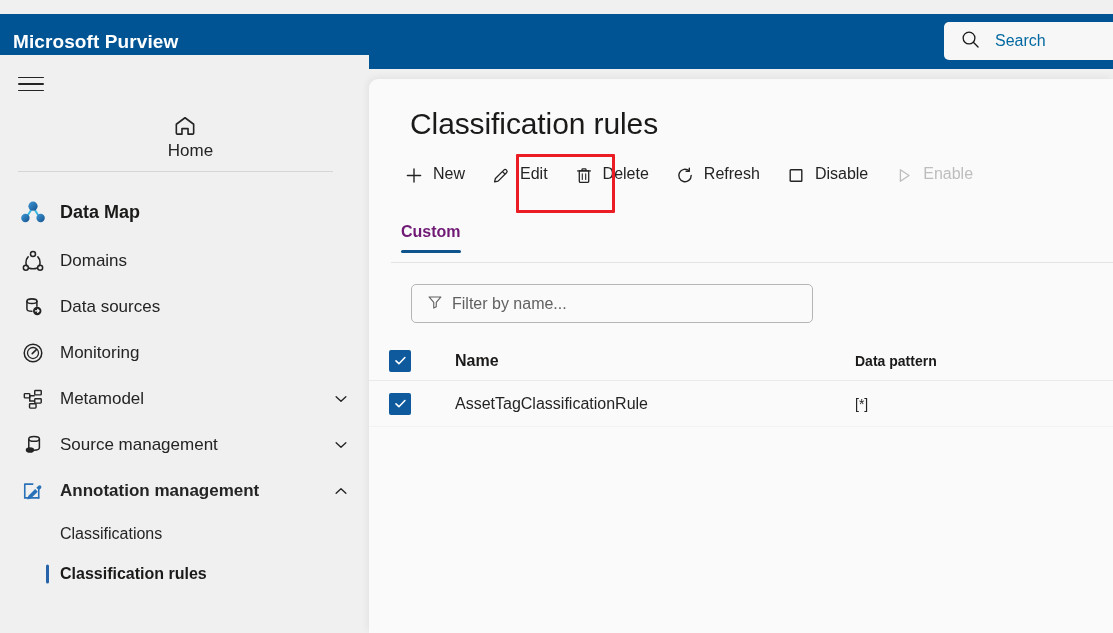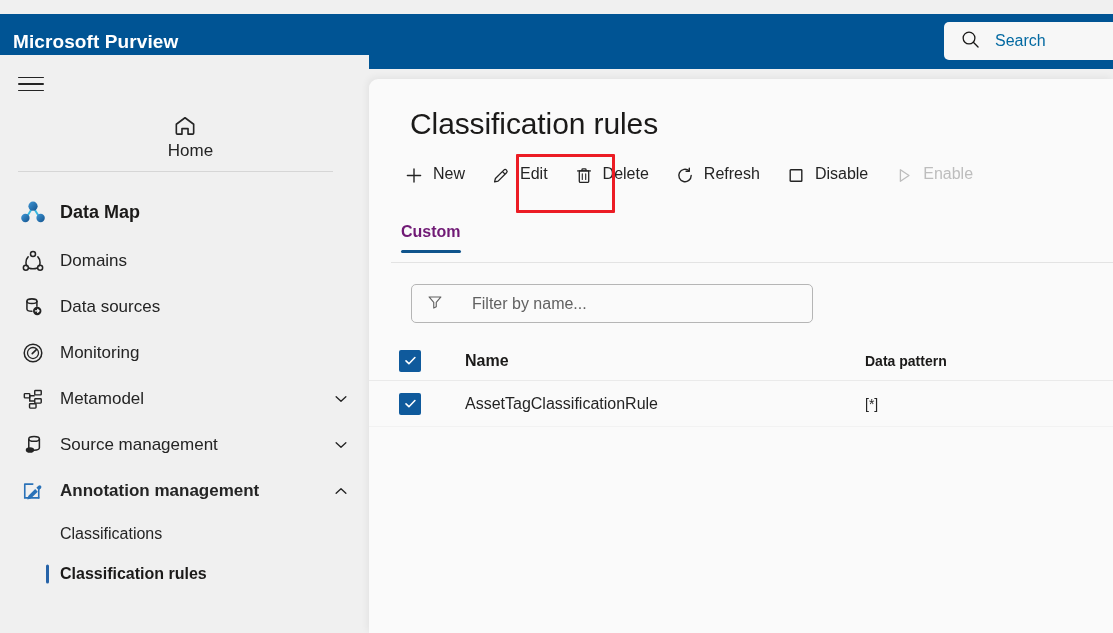--- a/index.html
+++ b/index.html
@@ -250,38 +250,38 @@
   .filter-box {
     margin: 21px 0 0 42px;
     width: 402px;
     height: 39px;
     border: 1px solid #b5b5b5;
     border-radius: 5px;
     background: #fafafa;
     display: flex;
     align-items: center;
     padding-left: 14px;
-    gap: 28px;
+    gap: 8px;
     cursor: text;
   }
   .filter-box .filter-placeholder {
     font-size: 16px;
     color: #616161;
   }
 
   
   .tbl {
     margin-top: 18px;
     width: 100%;
   }
   .tbl-row {
     display: flex;
     align-items: center;
     height: 40px;
-    padding-left: 30px;
+    padding-left: 20px;
   }
   .tbl-head {
     border-bottom: 1px solid #eaeaea;
     height: 40px;
   }
   .tbl-data {
     height: 46px;
     border-bottom: 1px solid #f2f2f2;
   }
   .cb {

